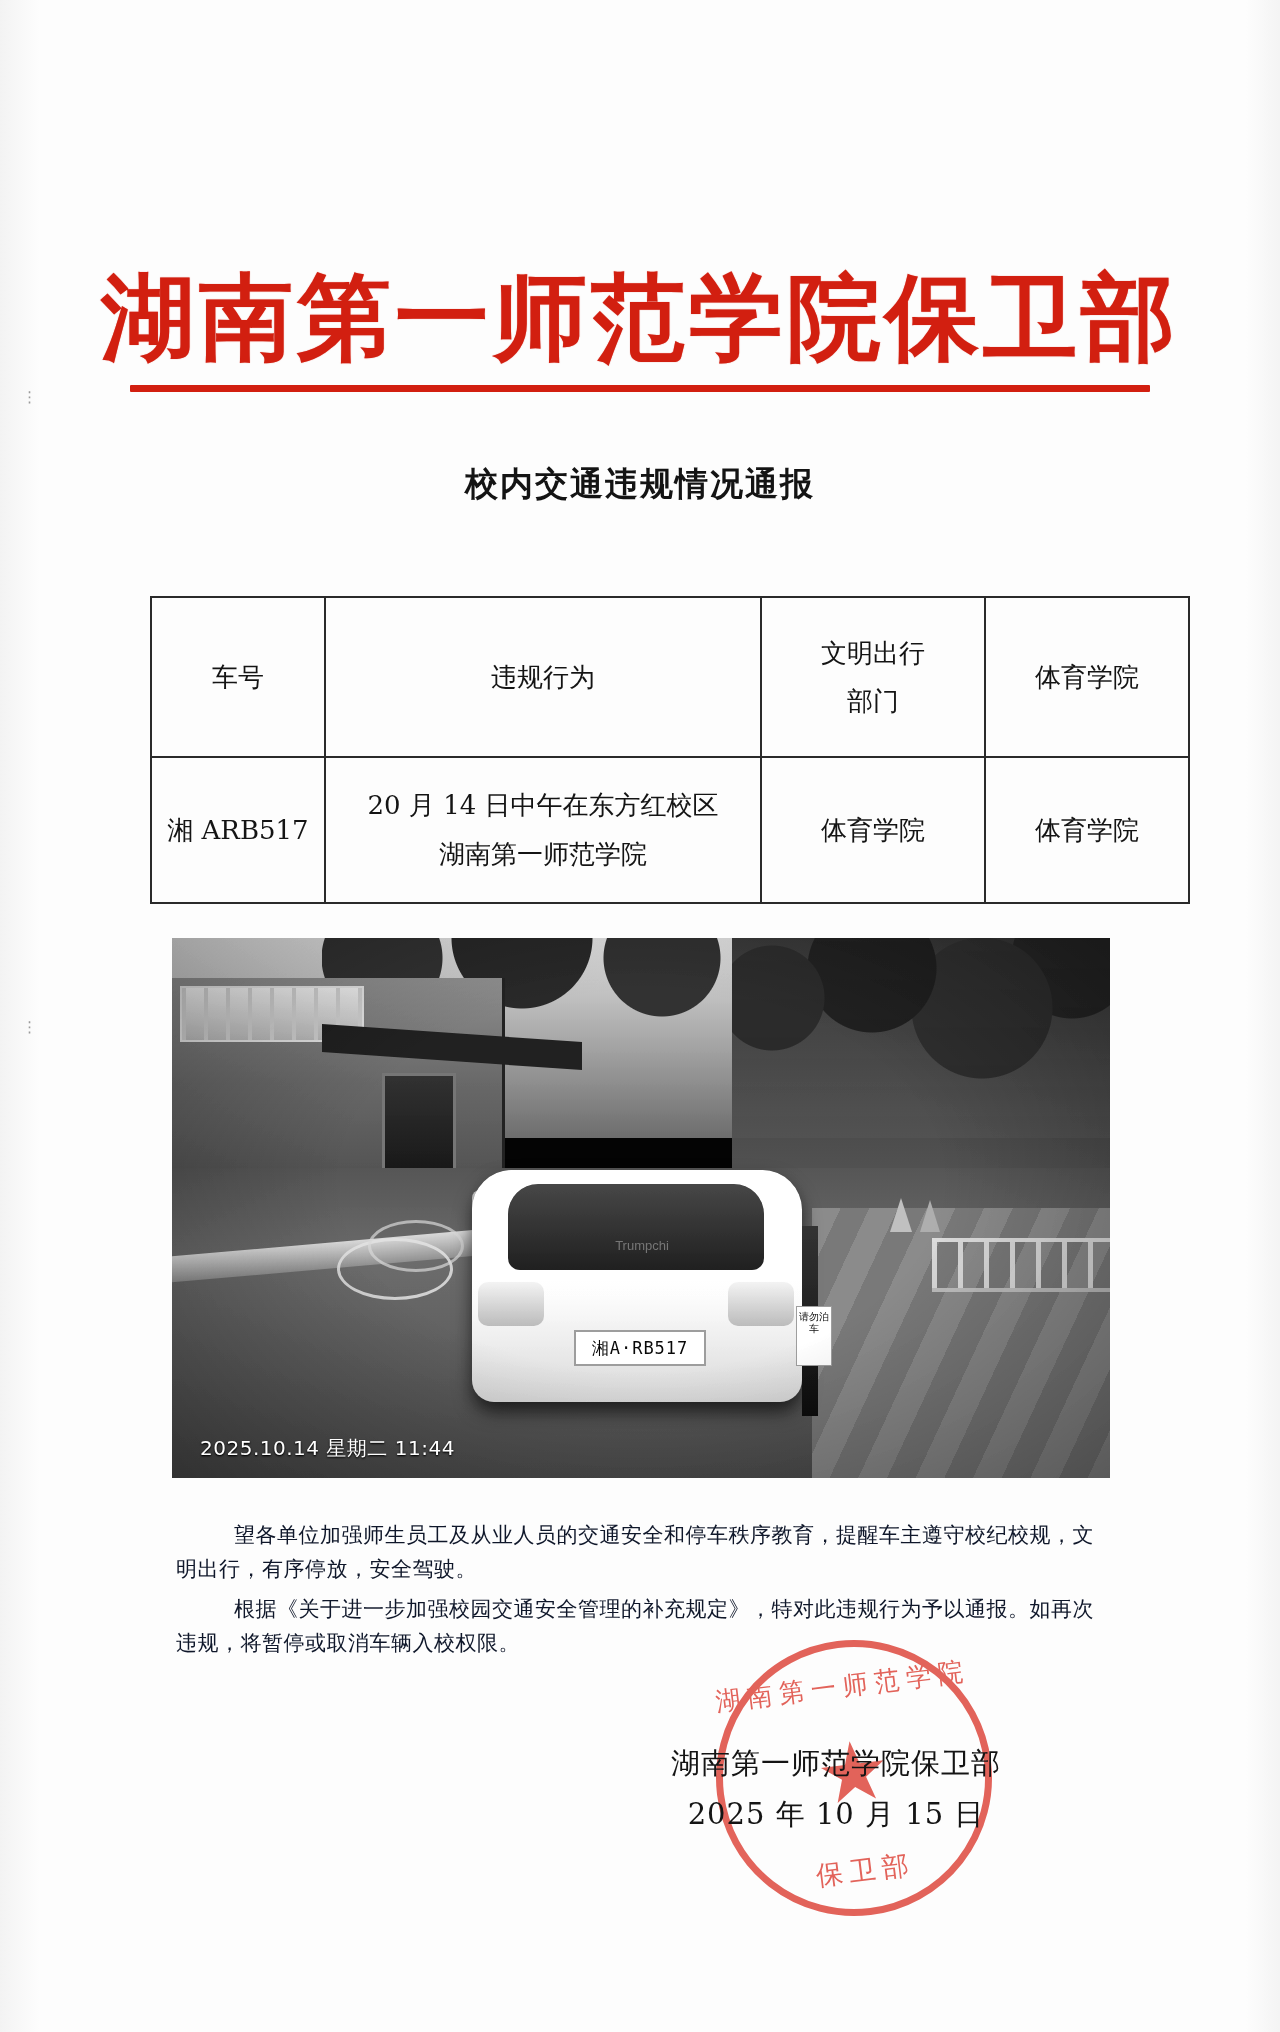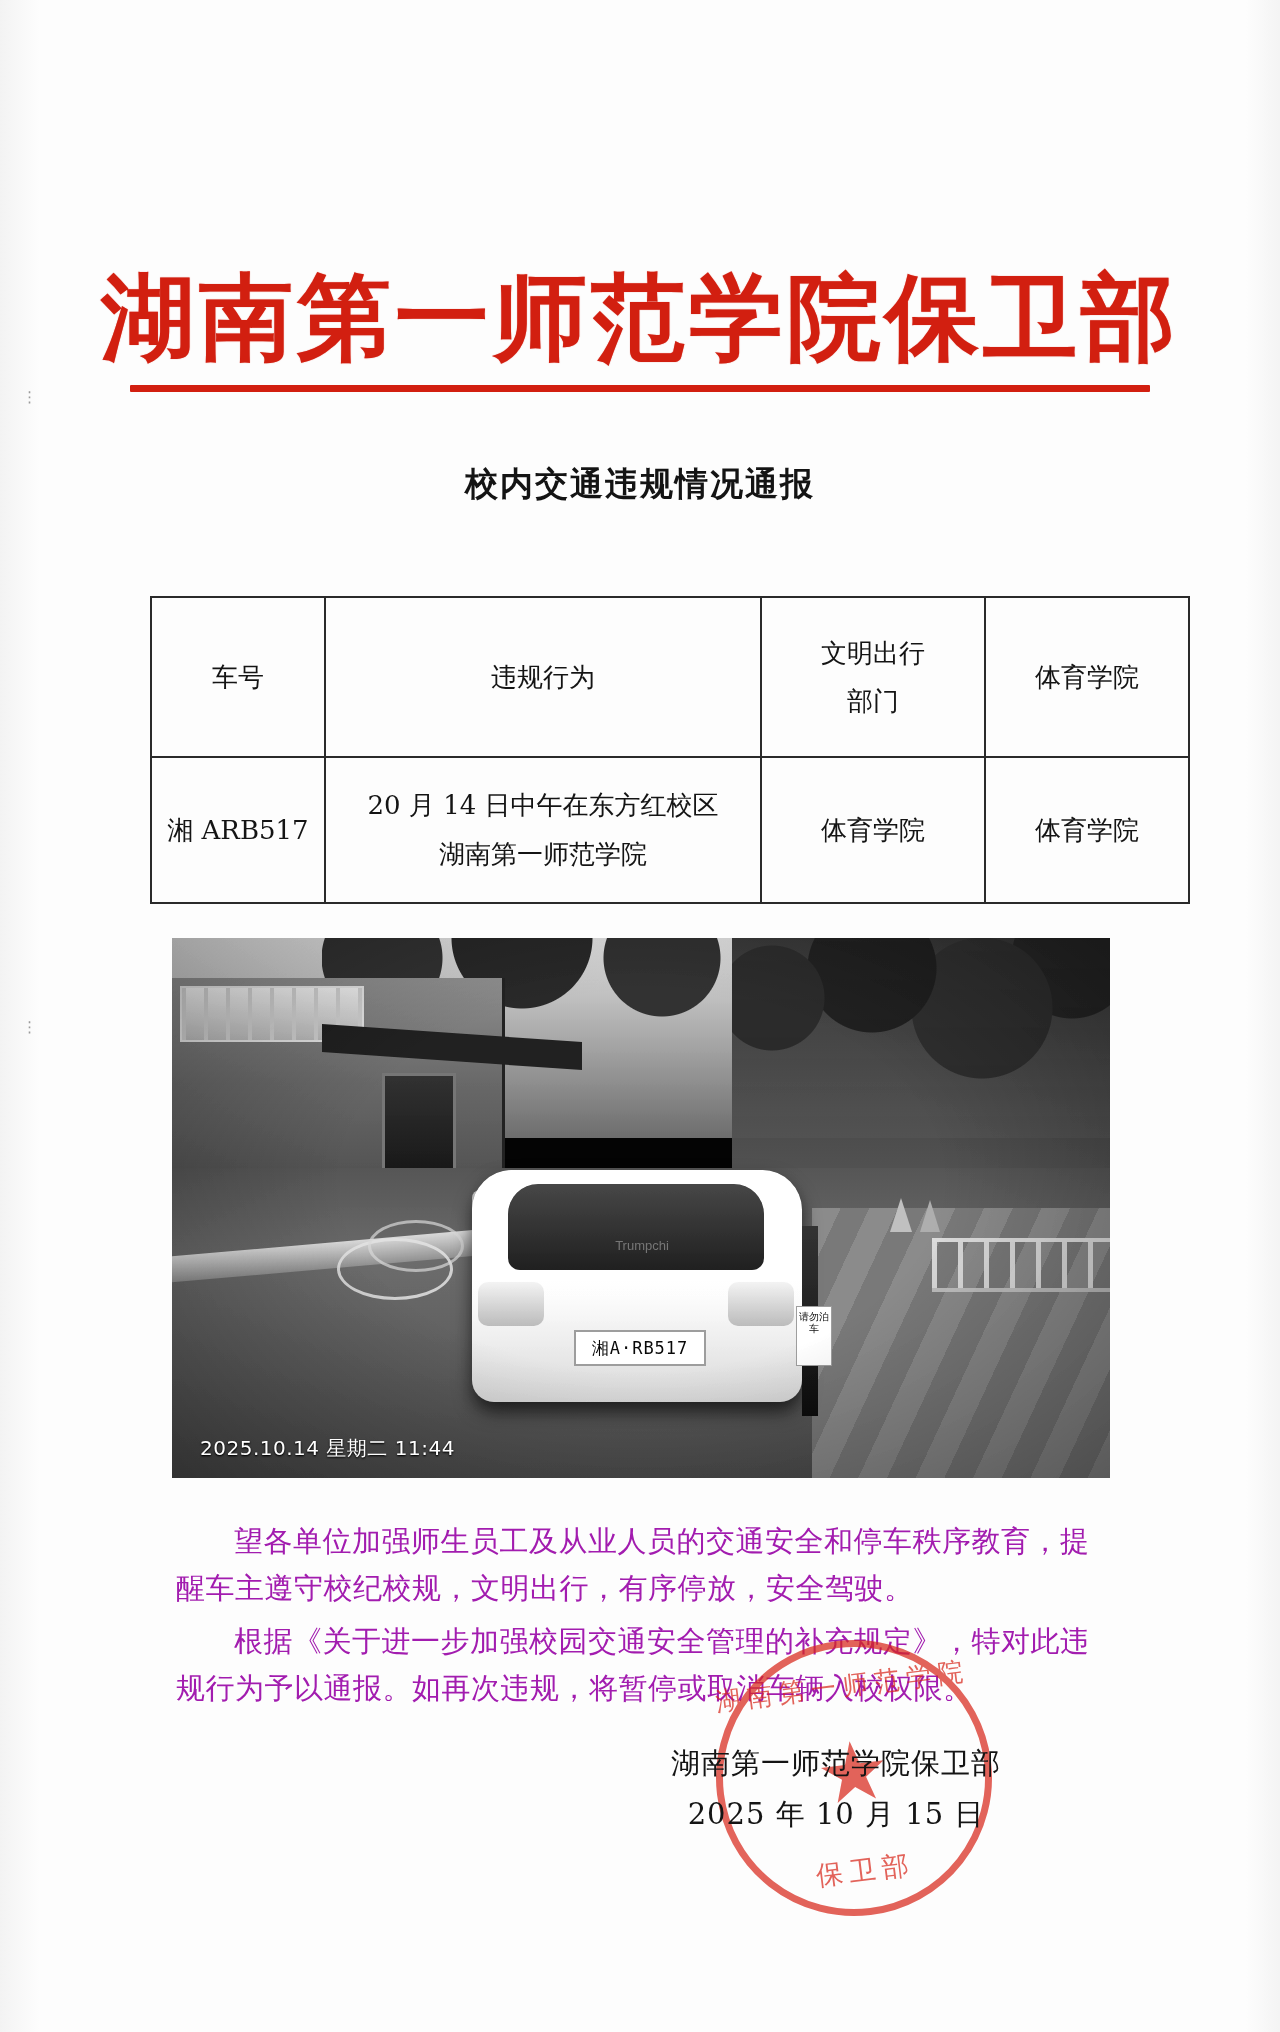--- a/index.html
+++ b/index.html
@@ -295,23 +295,23 @@
     pointer-events: none;
   }
 
   
   .body-text {
     position: absolute;
     left: 176px;
     top: 1518px;
     width: 930px;
     font-family: "DejaVu Serif", "Liberation Serif", serif;
-    font-size: 29px;
+    font-size: 21px;
     line-height: 1.62;
-    color: #a21caf;
+    color: #0f172a;
     letter-spacing: .5px;
   }
   .body-text p {
     margin: 0 0 6px 0;
     text-indent: 58px;
   }
 
   
   .signature {
     position: absolute;

